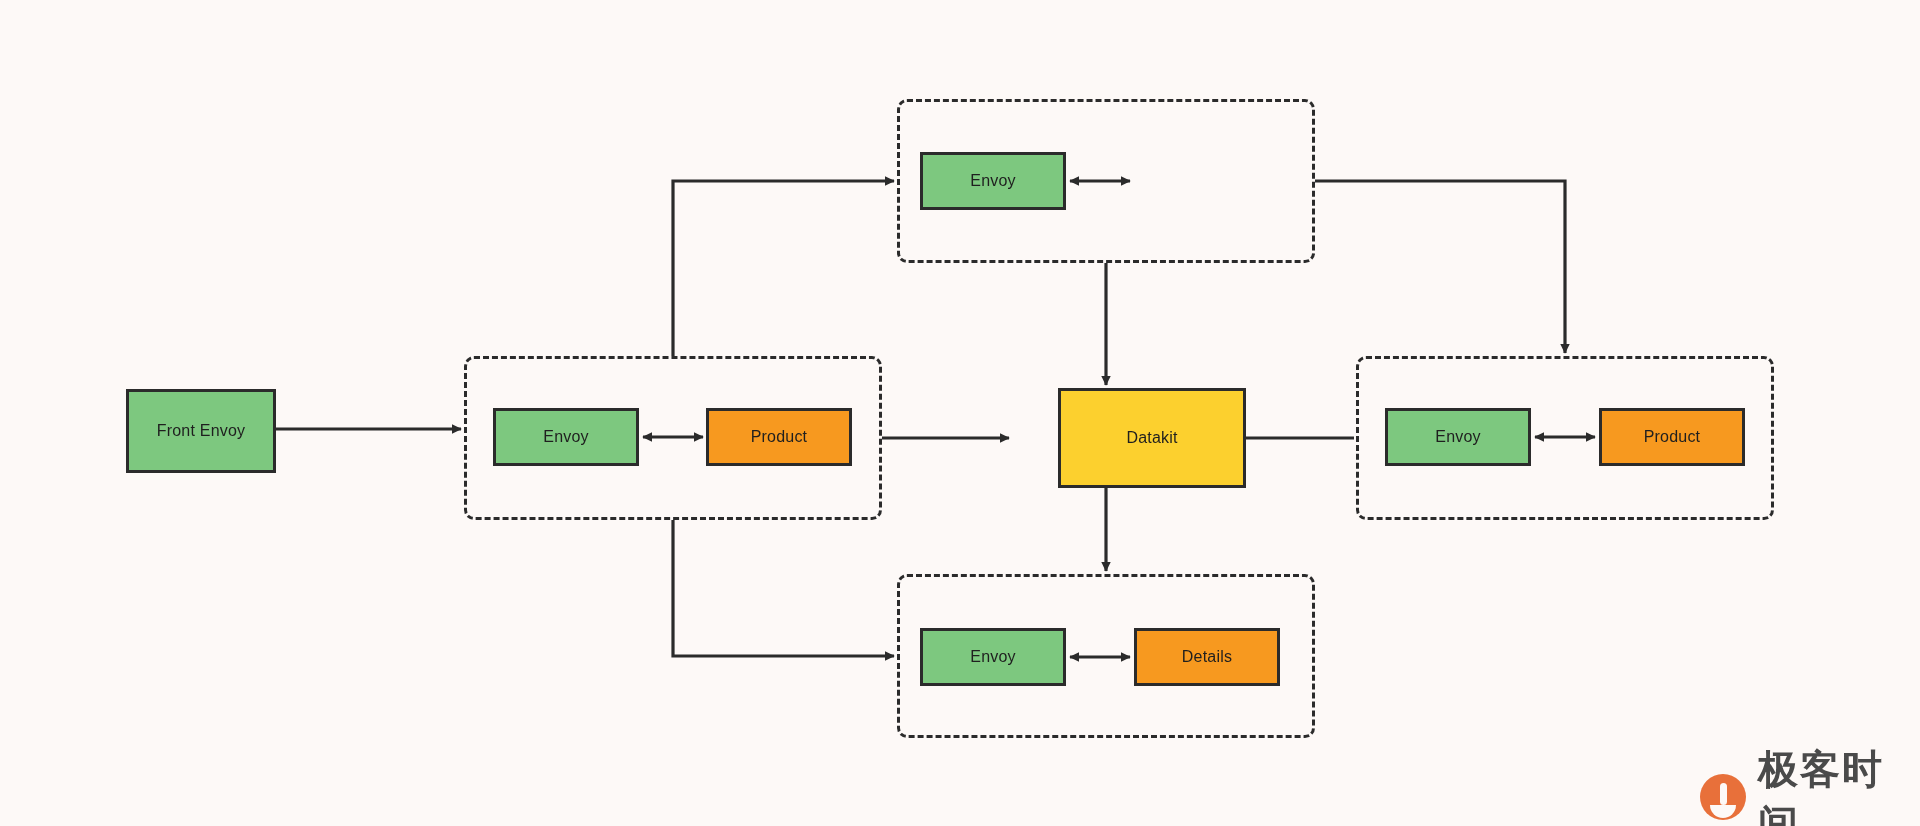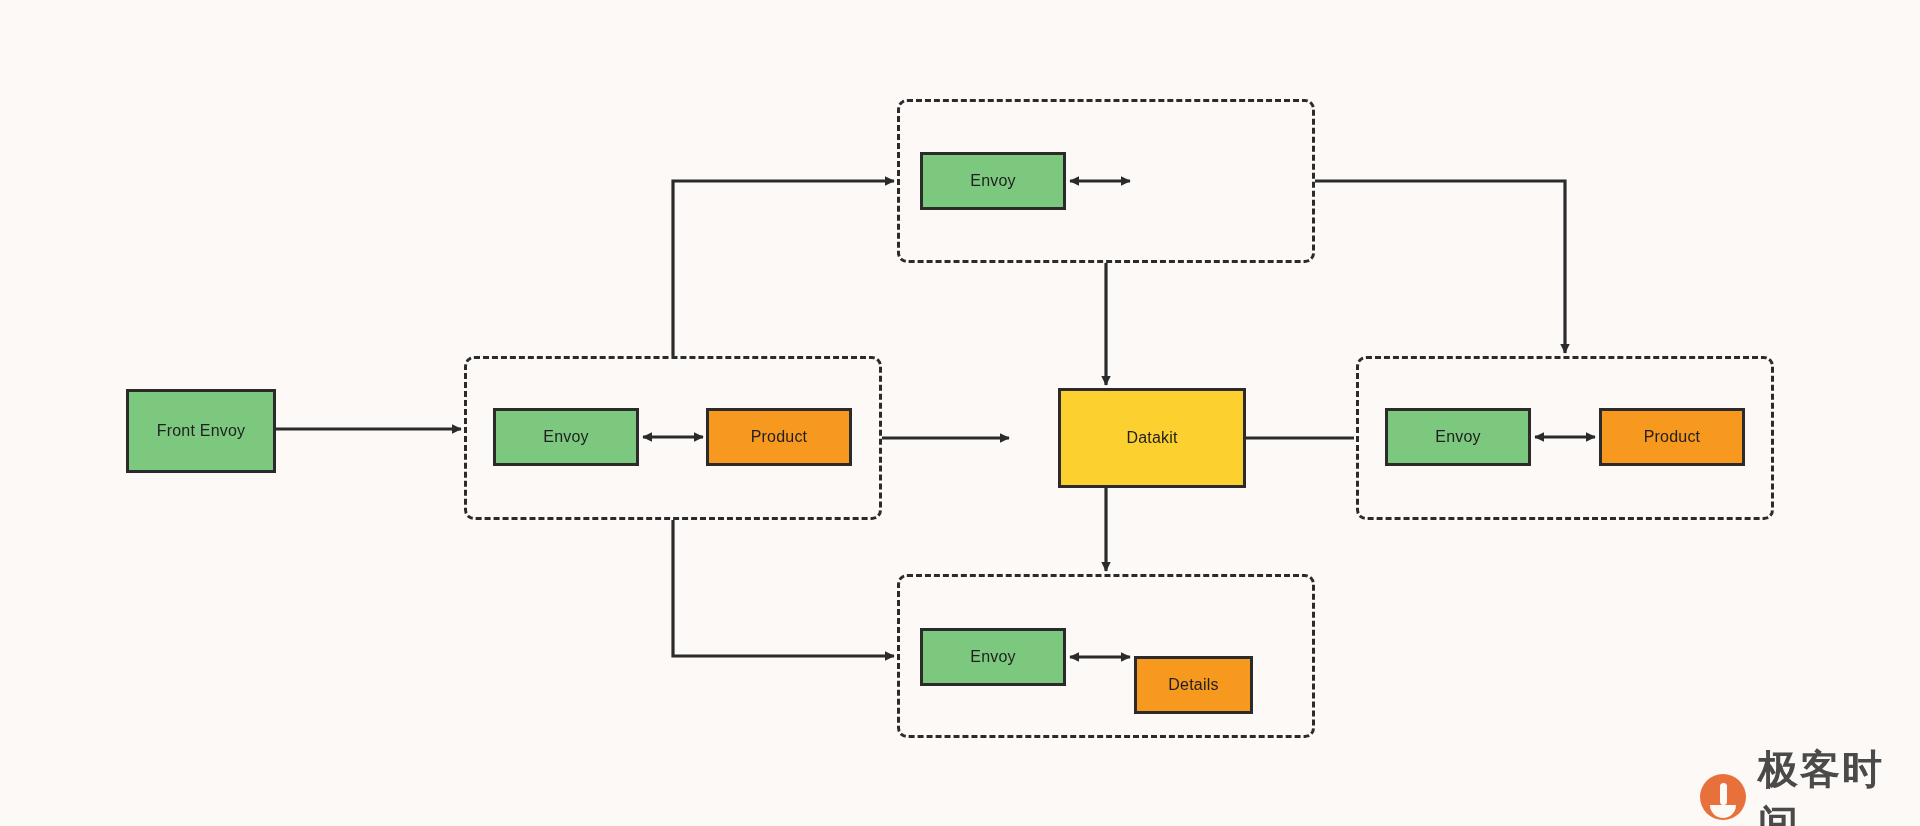--- a/index.html
+++ b/index.html
@@ -143,21 +143,21 @@
 
   <div class="node green" style="left:493px; top:408px; width:146px; height:58px;">Envoy</div>
   <div class="node orange" style="left:706px; top:408px; width:146px; height:58px;">Product</div>
 
   <div class="node green" style="left:920px; top:152px; width:146px; height:58px;">Envoy</div>
 
   <div class="node green" style="left:1385px; top:408px; width:146px; height:58px;">Envoy</div>
   <div class="node orange" style="left:1599px; top:408px; width:146px; height:58px;">Product</div>
 
   <div class="node green" style="left:920px; top:628px; width:146px; height:58px;">Envoy</div>
-  <div class="node orange" style="left:1134px; top:656px; width:119px; height:58px;">Details</div>
+  <div class="node orange" style="left:1134px; top:628px; width:146px; height:58px;">Details</div>
 
   <div class="node yellow" style="left:1058px; top:388px; width:188px; height:100px;">Datakit</div>
 
   <div id="watermark" style="left:1700px; top:742px;">
     <div id="wm-mark"></div>
     <div id="wm-text">极客时间</div>
   </div>
 
 </div>
 

